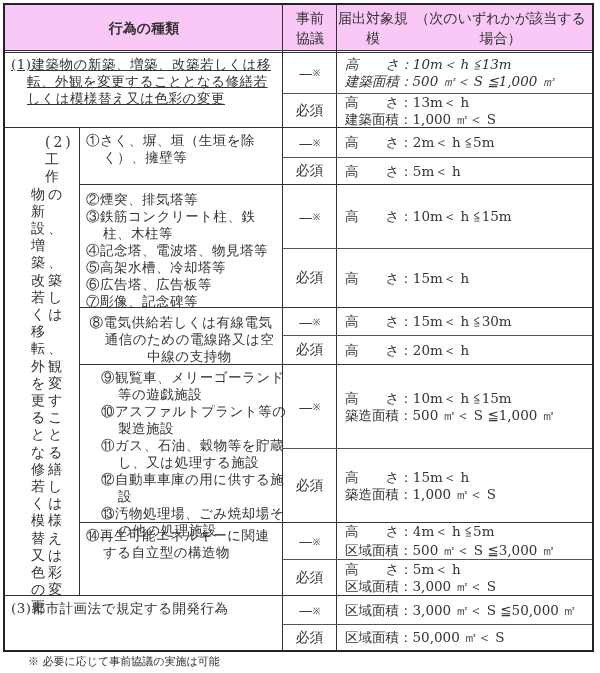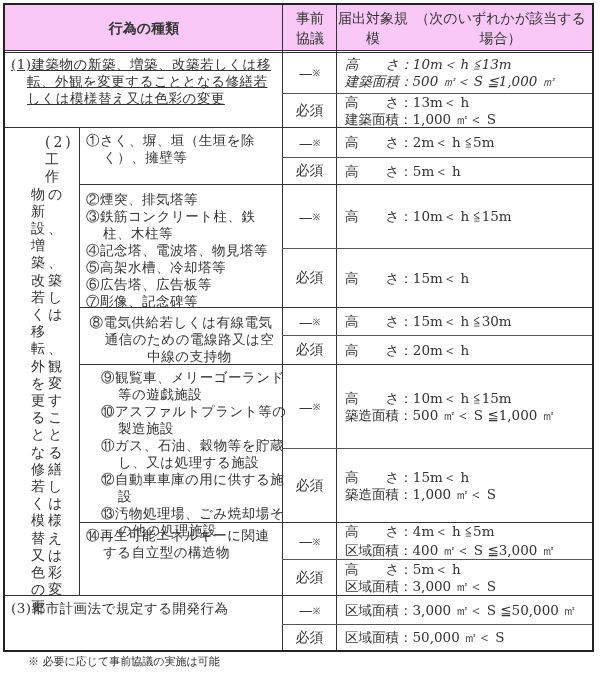--- a/index.html
+++ b/index.html
@@ -171,21 +171,21 @@
 
   <div class="cell act txt" style="left:75px;top:518px;width:202px;height:72px;">
     <span class="item">⑭再生可能エネルギーに関連する自立型の構造物</span>
   </div>
   <div class="cell pre" style="left:278px;top:518px;width:53px;height:36px;">
     <span>—</span>
       <sup>※</sup>
   </div>
   <div class="cell scale" style="left:332px;top:518px;width:255px;height:36px;justify-content:space-between;">
     <span class="line">高　　さ：4m＜ h ≦5m</span>
-    <span class="line">区域面積：400 ㎡＜ S ≦3,000 ㎡</span>
+    <span class="line">区域面積：500 ㎡＜ S ≦3,000 ㎡</span>
   </div>
   <div class="cell pre" style="left:278px;top:555px;width:53px;height:35px;">
     <span>必須</span>
   </div>
   <div class="cell scale" style="left:332px;top:555px;width:255px;height:35px;">
     <span class="line">高　　さ：5m＜ h</span>
     <span class="line">区域面積：3,000 ㎡＜ S</span>
   </div>
 
   <div class="cell act txt" style="left:0;top:591px;width:277px;height:54px;">

